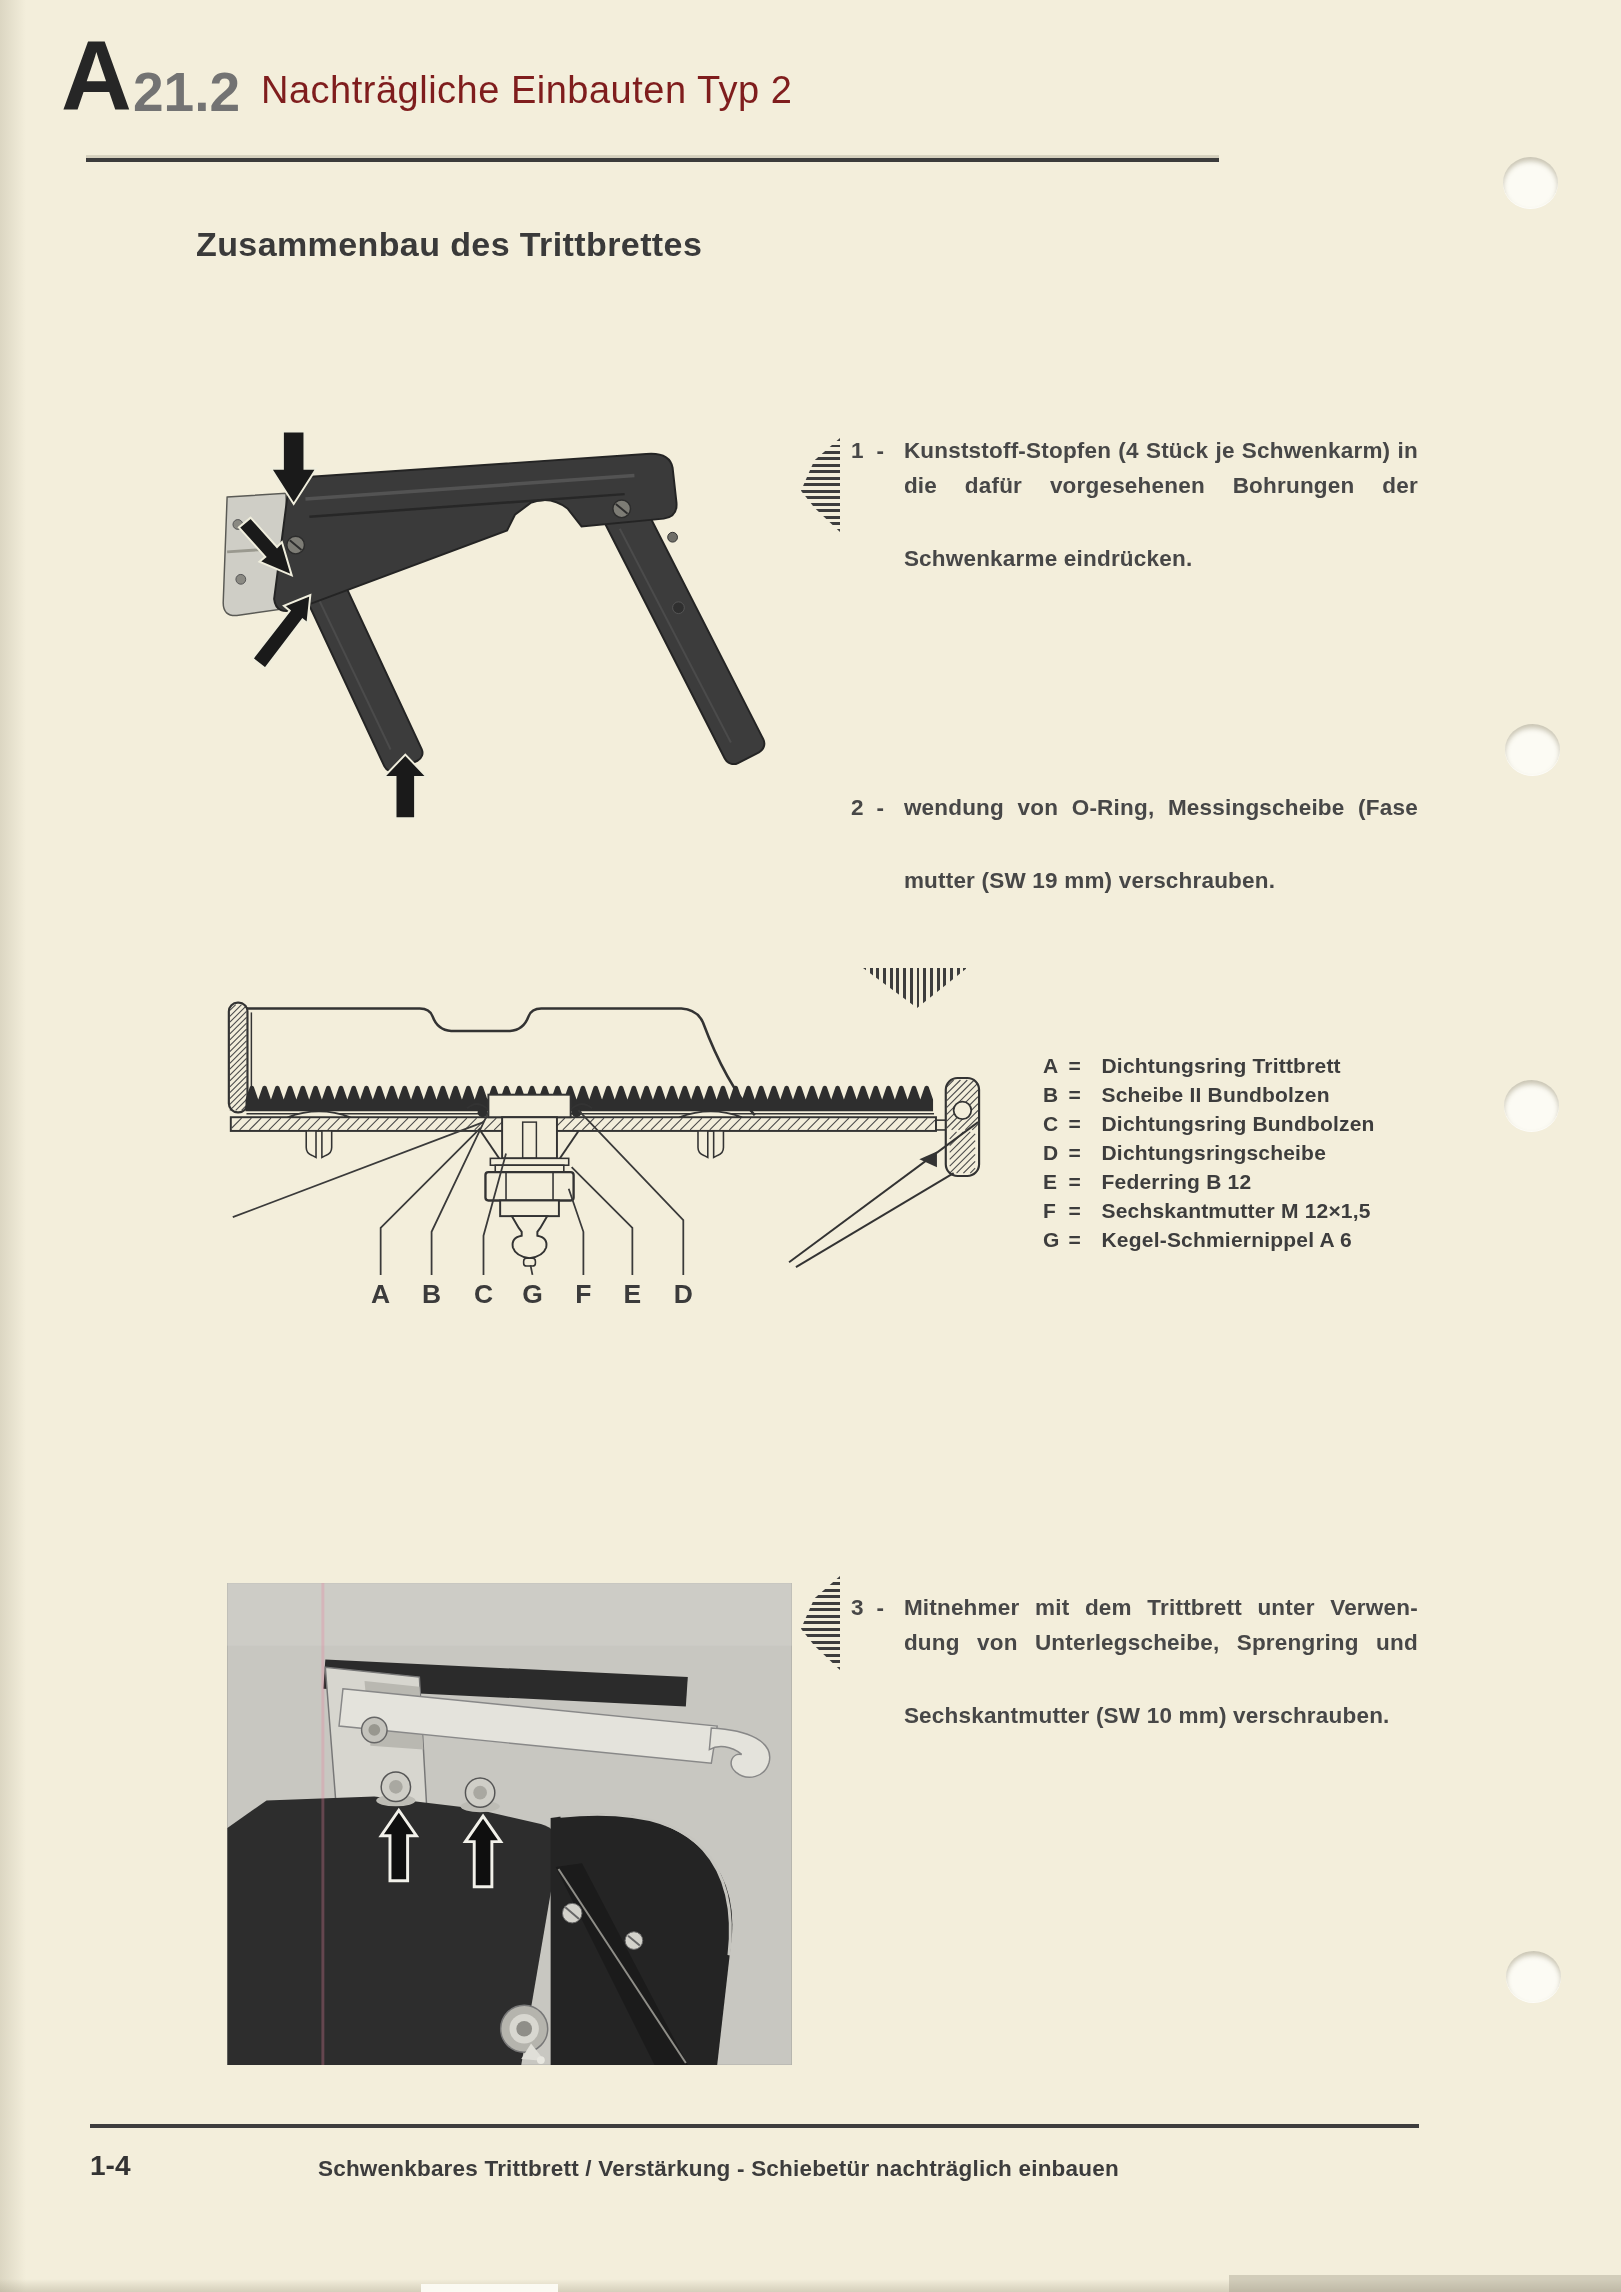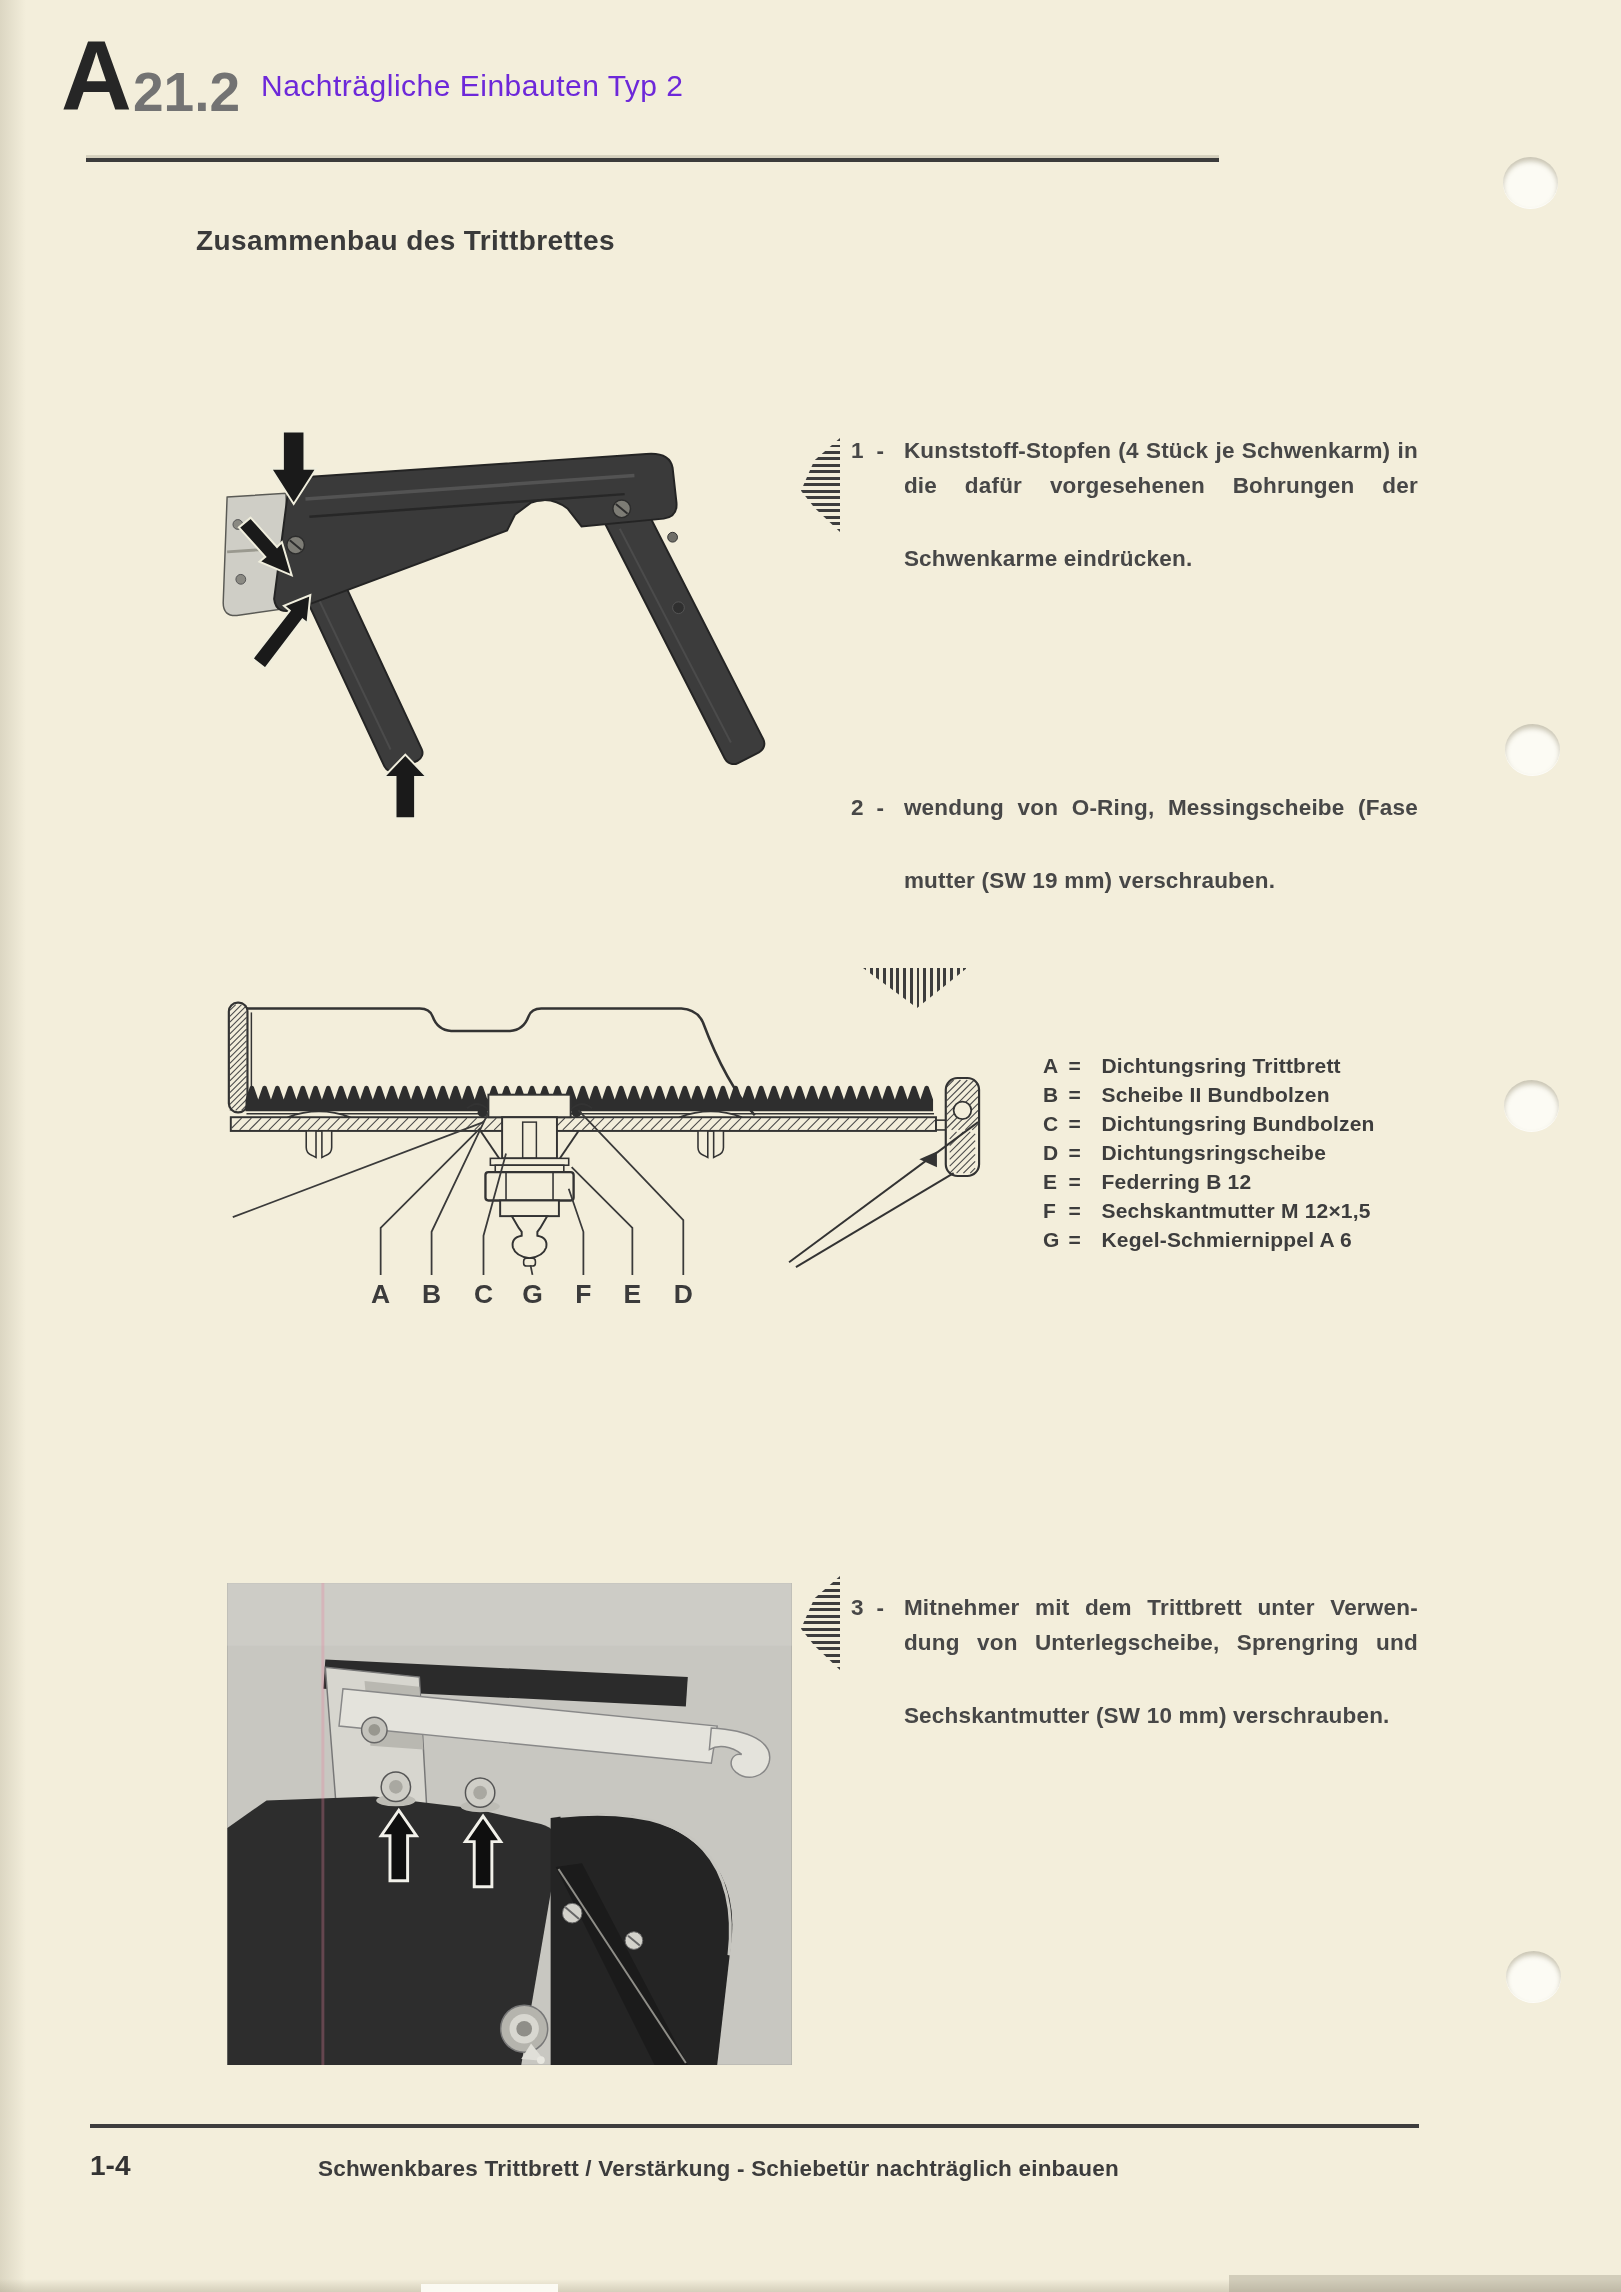--- a/index.html
+++ b/index.html
@@ -6,23 +6,23 @@
   .page{
     position:relative; width:1621px; height:2293px; overflow:hidden;
     background:#f3eedb;
     font-family:"Liberation Sans", sans-serif;
     color:#454545;
   }
   .abs{position:absolute;}
   
   .code-a{left:61px; top:25.5px; font-size:98px; font-weight:bold; color:#262626; letter-spacing:-2px; line-height:1;}
   .code-num{left:133px; top:65px; font-size:55px; font-weight:bold; color:#737373; line-height:1;}
-  .header-title{left:261px; top:69px; font-size:30px; font-weight:normal; color:#6d28d9; letter-spacing:0.5px;}
+  .header-title{left:261px; top:69px; font-size:38px; font-weight:normal; color:#7f1d1d; letter-spacing:0.5px;}
   .rule-top{left:86px; top:158px; width:1133px; height:3.9px; background:#3b3b3b; box-shadow:0 -2.9px 0 rgba(120,115,100,.25);}
-  .section-heading{left:196px; top:225px; font-size:28px; font-weight:bold; color:#3a3a3a; letter-spacing:0.4px;}
+  .section-heading{left:196px; top:225px; font-size:34px; font-weight:bold; color:#3a3a3a; letter-spacing:0.4px;}
   
   .step{display:flex; align-items:flex-start; font-size:22.5px; font-weight:bold; color:#474747; line-height:35px; letter-spacing:0.2px;}
   .step-num{width:17.6px; margin-right:7.8px; text-align:left;}
   .step-dash{width:11.8px; margin-right:15.7px;}
   .step-lines{width:514px;}
   .jline{text-align:justify; text-align-last:justify; white-space:nowrap0;}
   .jlast{text-align-last:left;margin-top:38px;}
   
   .pointer-left{
     width:39px; height:94px;

